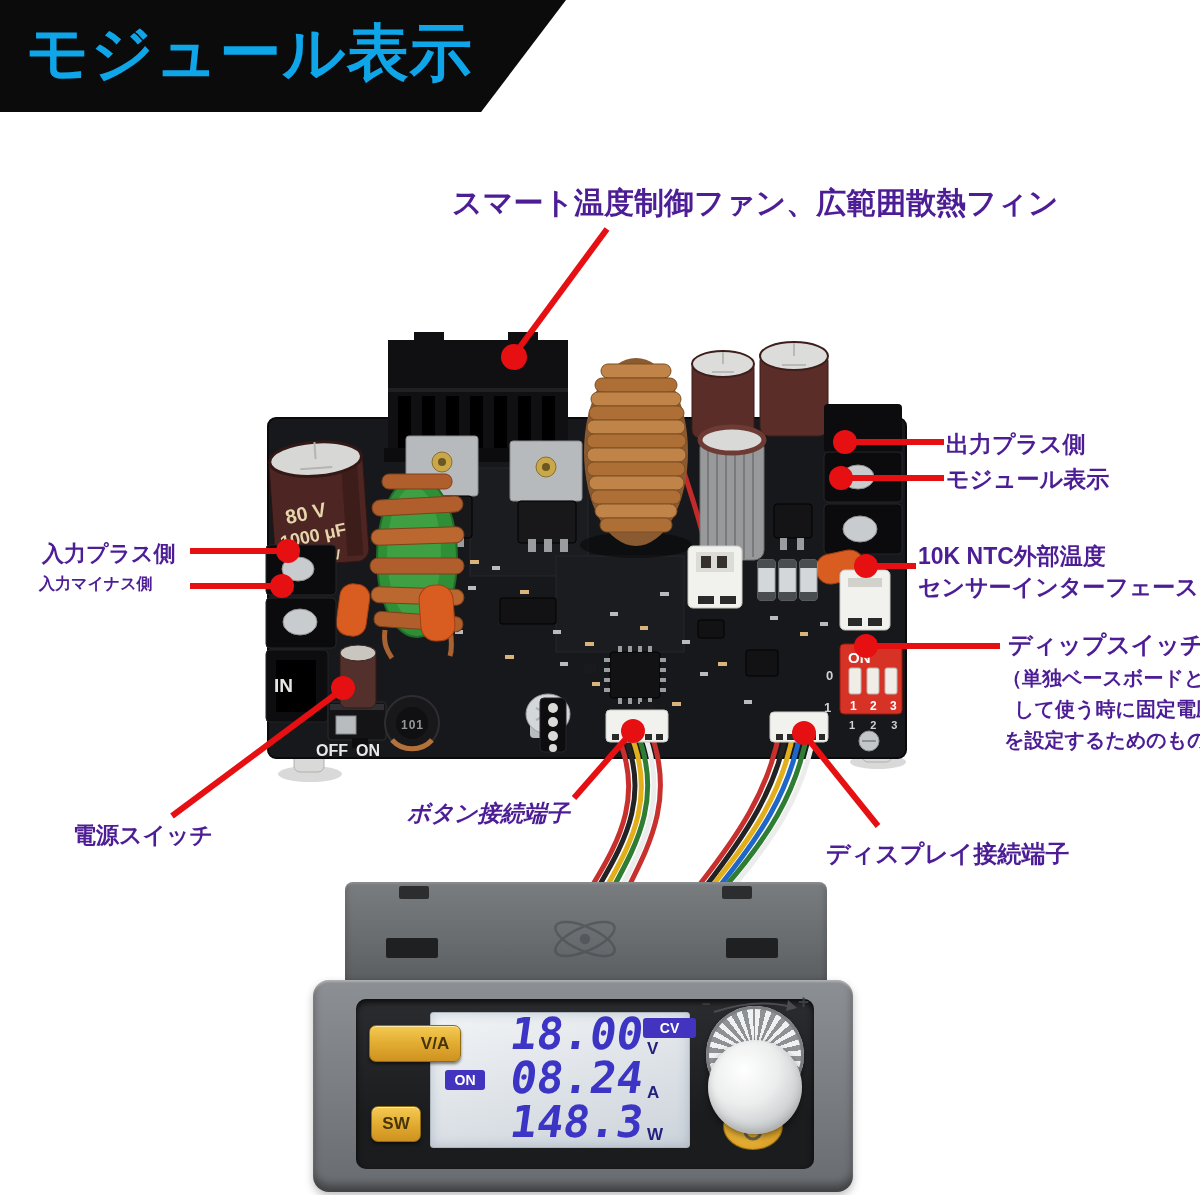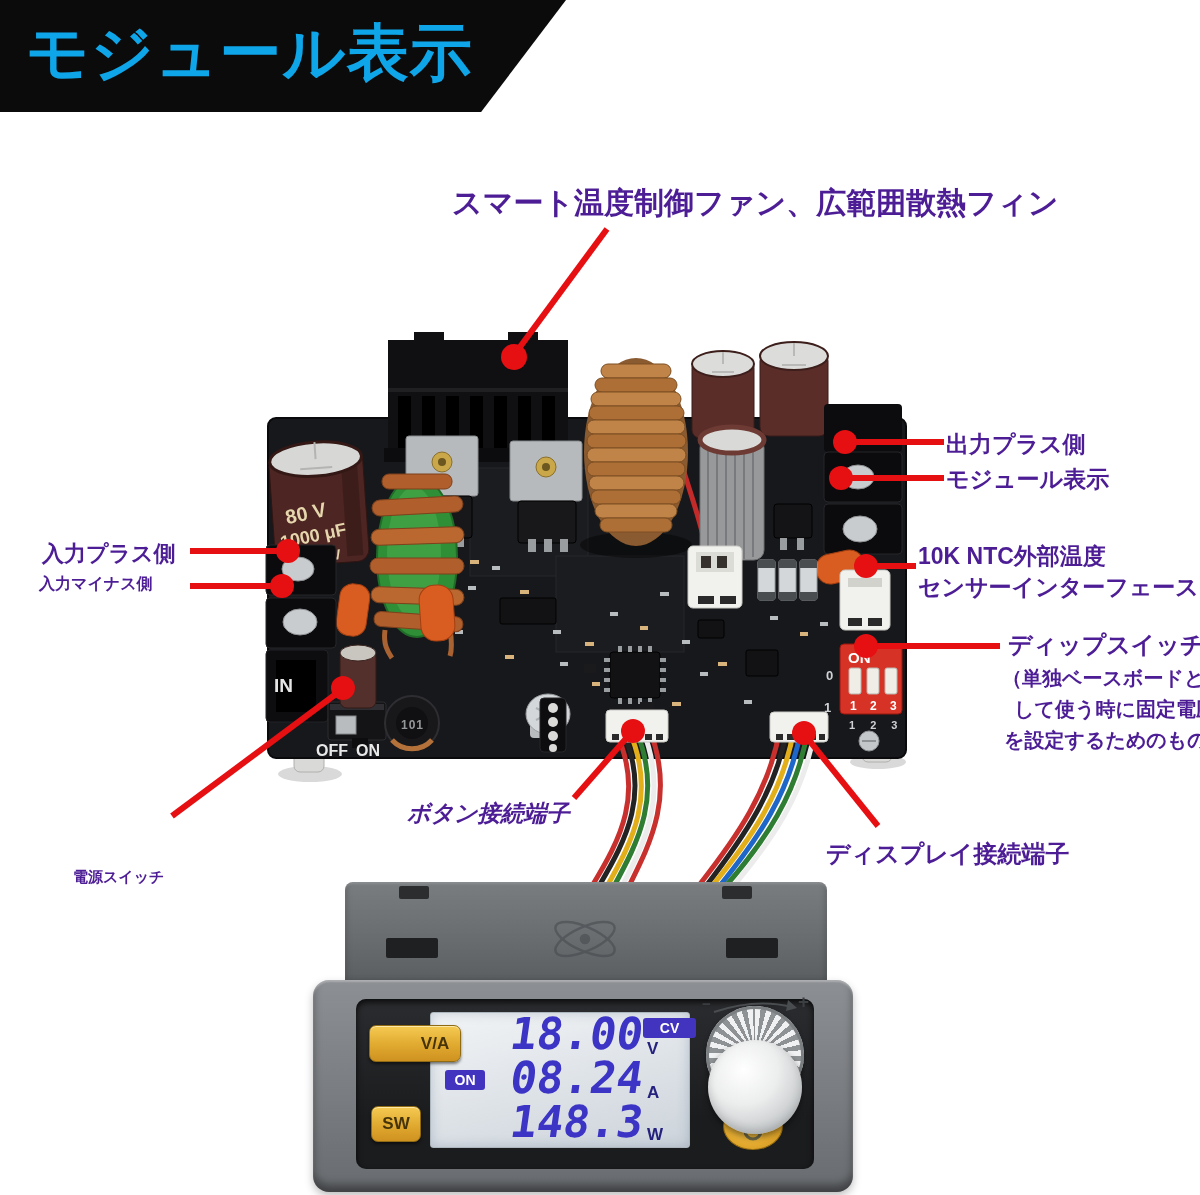--- a/index.html
+++ b/index.html
@@ -419,20 +419,20 @@
     <div>センサーインターフェース</div>
   </div>
   <div class="lbl" style="left:1002px;top:629px;font-size:20px;line-height:31px;">
     <div style="font-size:24px;margin-left:6px;margin-bottom:3px;">ディップスイッチ</div>
     <div>（単独ベースボードと</div>
     <div style="margin-left:12px;">して使う時に固定電圧</div>
     <div style="margin-left:2px;">を設定するためのもの）</div>
   </div>
   <div class="lbl" style="left:42px;top:539px;font-size:22px;">入力プラス側</div>
   <div class="lbl" style="left:39px;top:574px;font-size:16px;">入力マイナス側</div>
-  <div class="lbl" style="left:73px;top:820px;font-size:15px;margin-top:48px;">電源スイッチ</div>
+  <div class="lbl" style="left:73px;top:820px;font-size:23px;">電源スイッチ</div>
   <div class="lbl" style="left:407px;top:798px;font-size:23px;font-style:italic;">ボタン接続端子</div>
   <div class="lbl" style="left:826px;top:838px;font-size:24px;">ディスプレイ接続端子</div>
 
   <div class="abs banner">
     <span>モジュール表示</span>
   </div>
 </div>
 
 </body></html>

